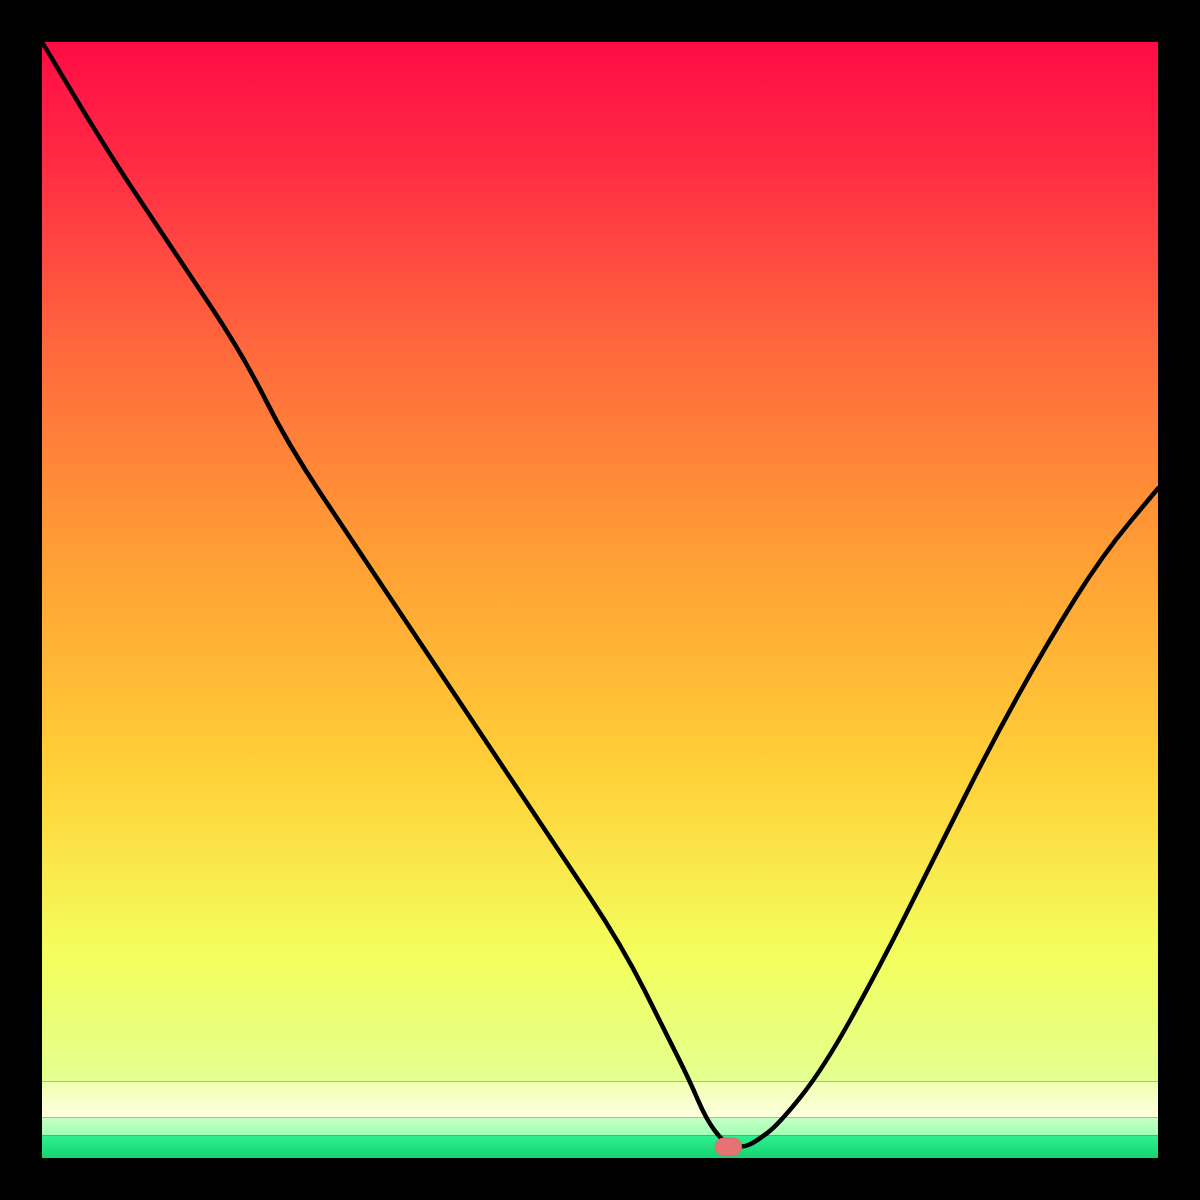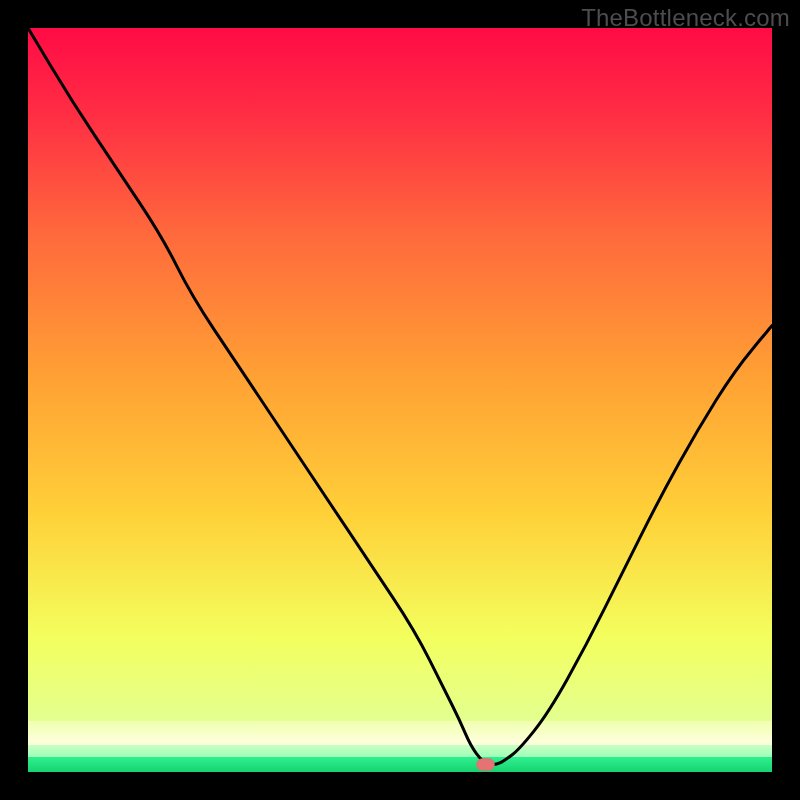--- a/index.html
+++ b/index.html
@@ -36,21 +36,20 @@
   }
   svg {
     display: block;
   }
 </style>
 </head>
 <body>
 
 <div class="outer">
 
-  <div class="watermark">TheBottleneck.com</div>
 
   <div class="plot-wrap">
     <svg id="plot-svg" width="744" height="744" viewBox="0 0 744 744">
       <defs>
 
         <linearGradient id="mainGrad" x1="0" y1="0" x2="0" y2="1">
           <stop offset="0" stop-color="#ff0b45"></stop>
           <stop offset="0.12" stop-color="#ff2c44"></stop>
           <stop offset="0.30" stop-color="#ff6a3c"></stop>
           <stop offset="0.50" stop-color="#ffa034"></stop>

